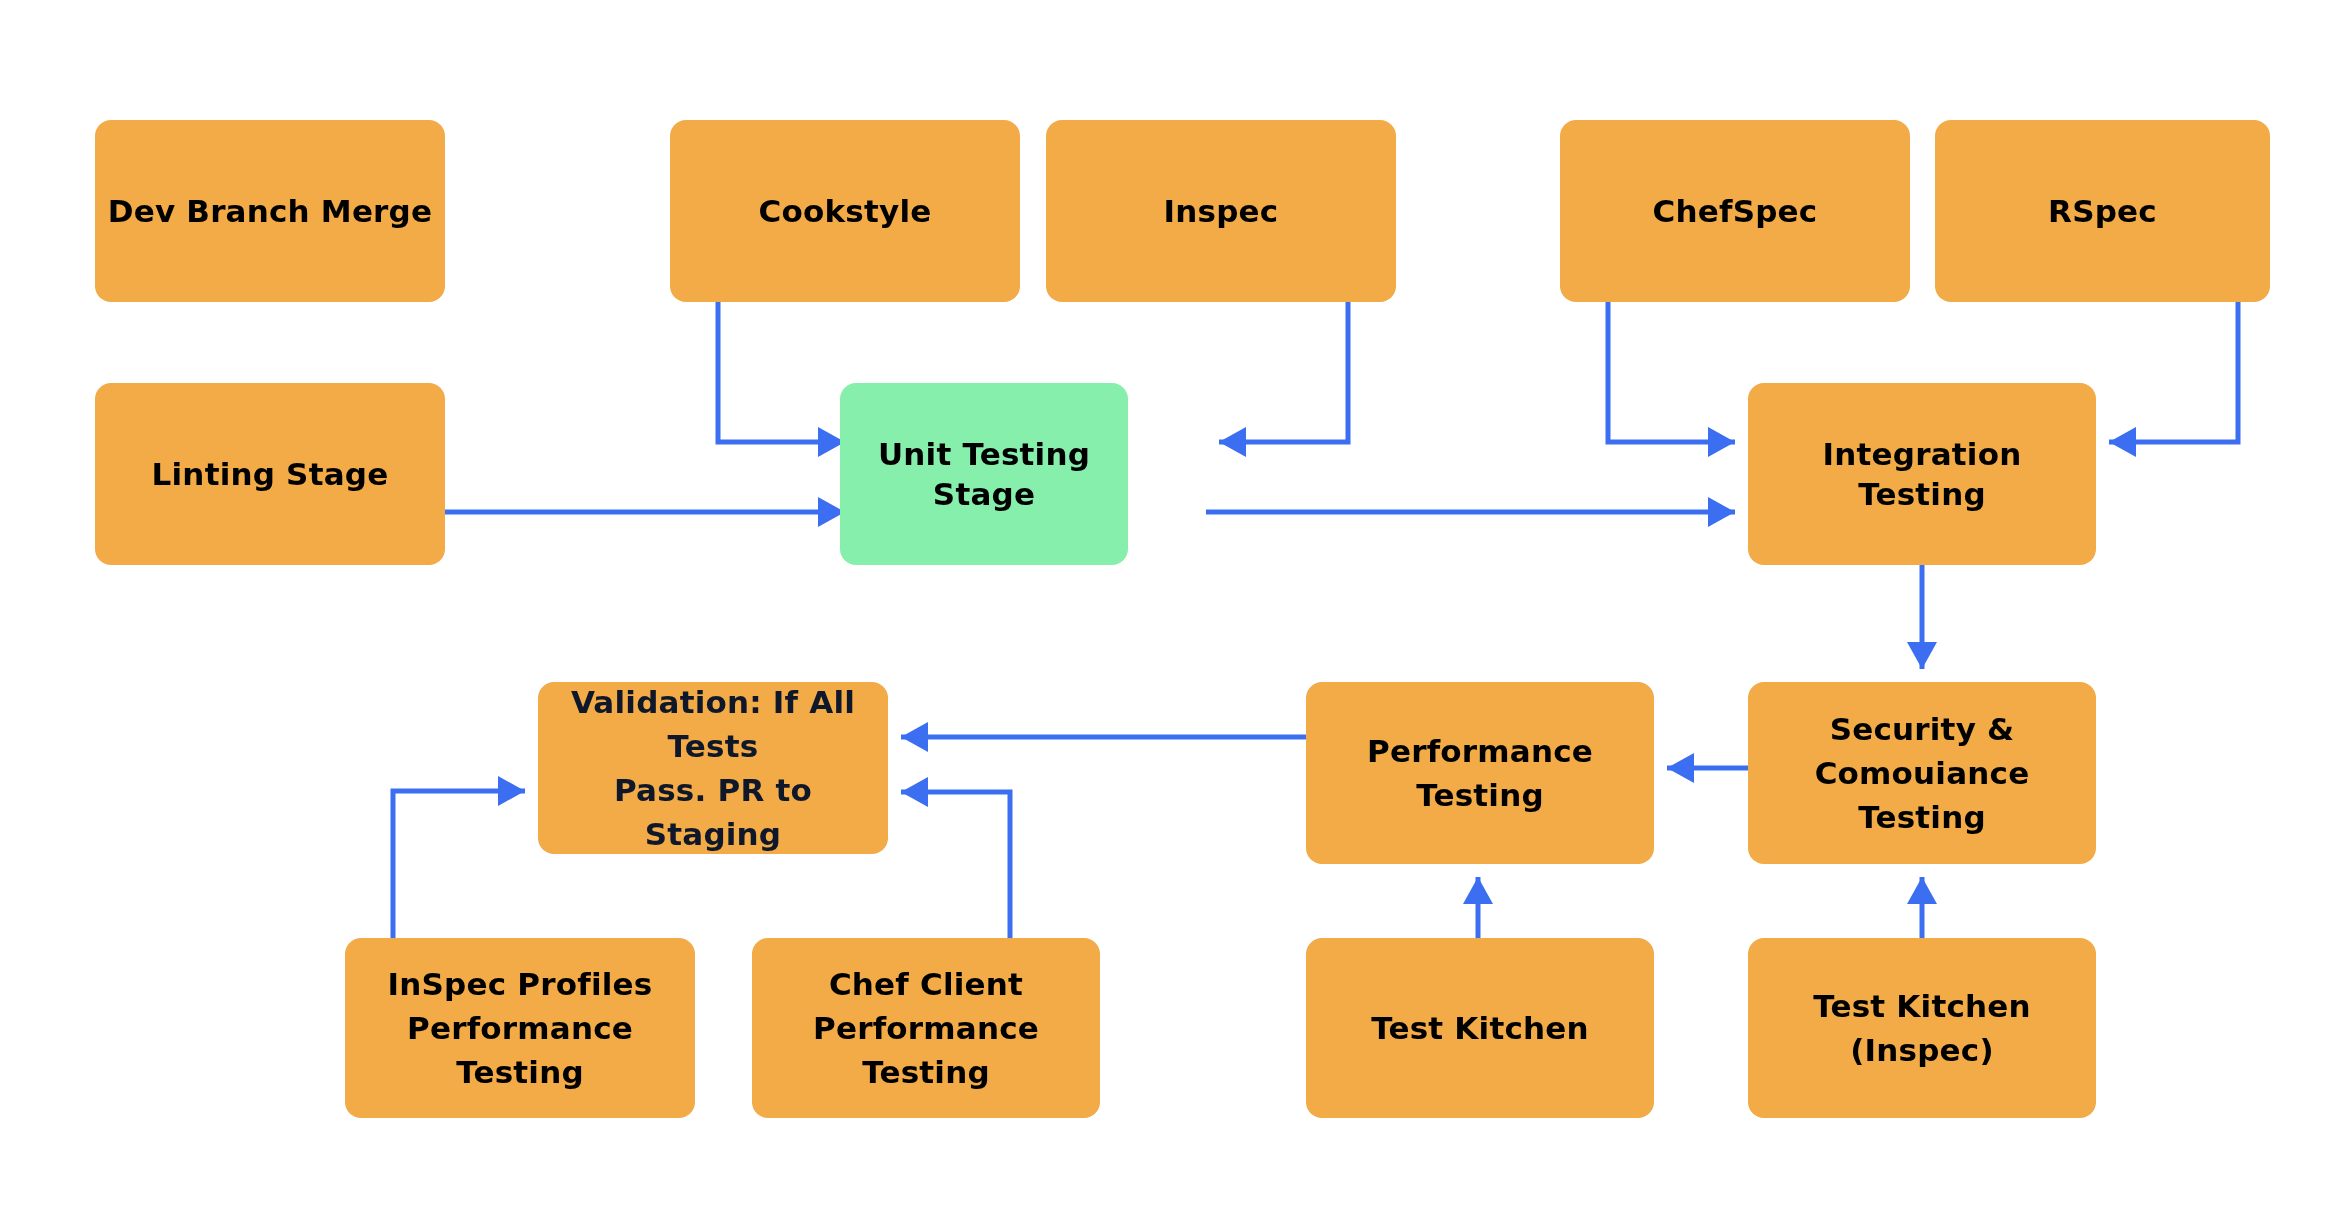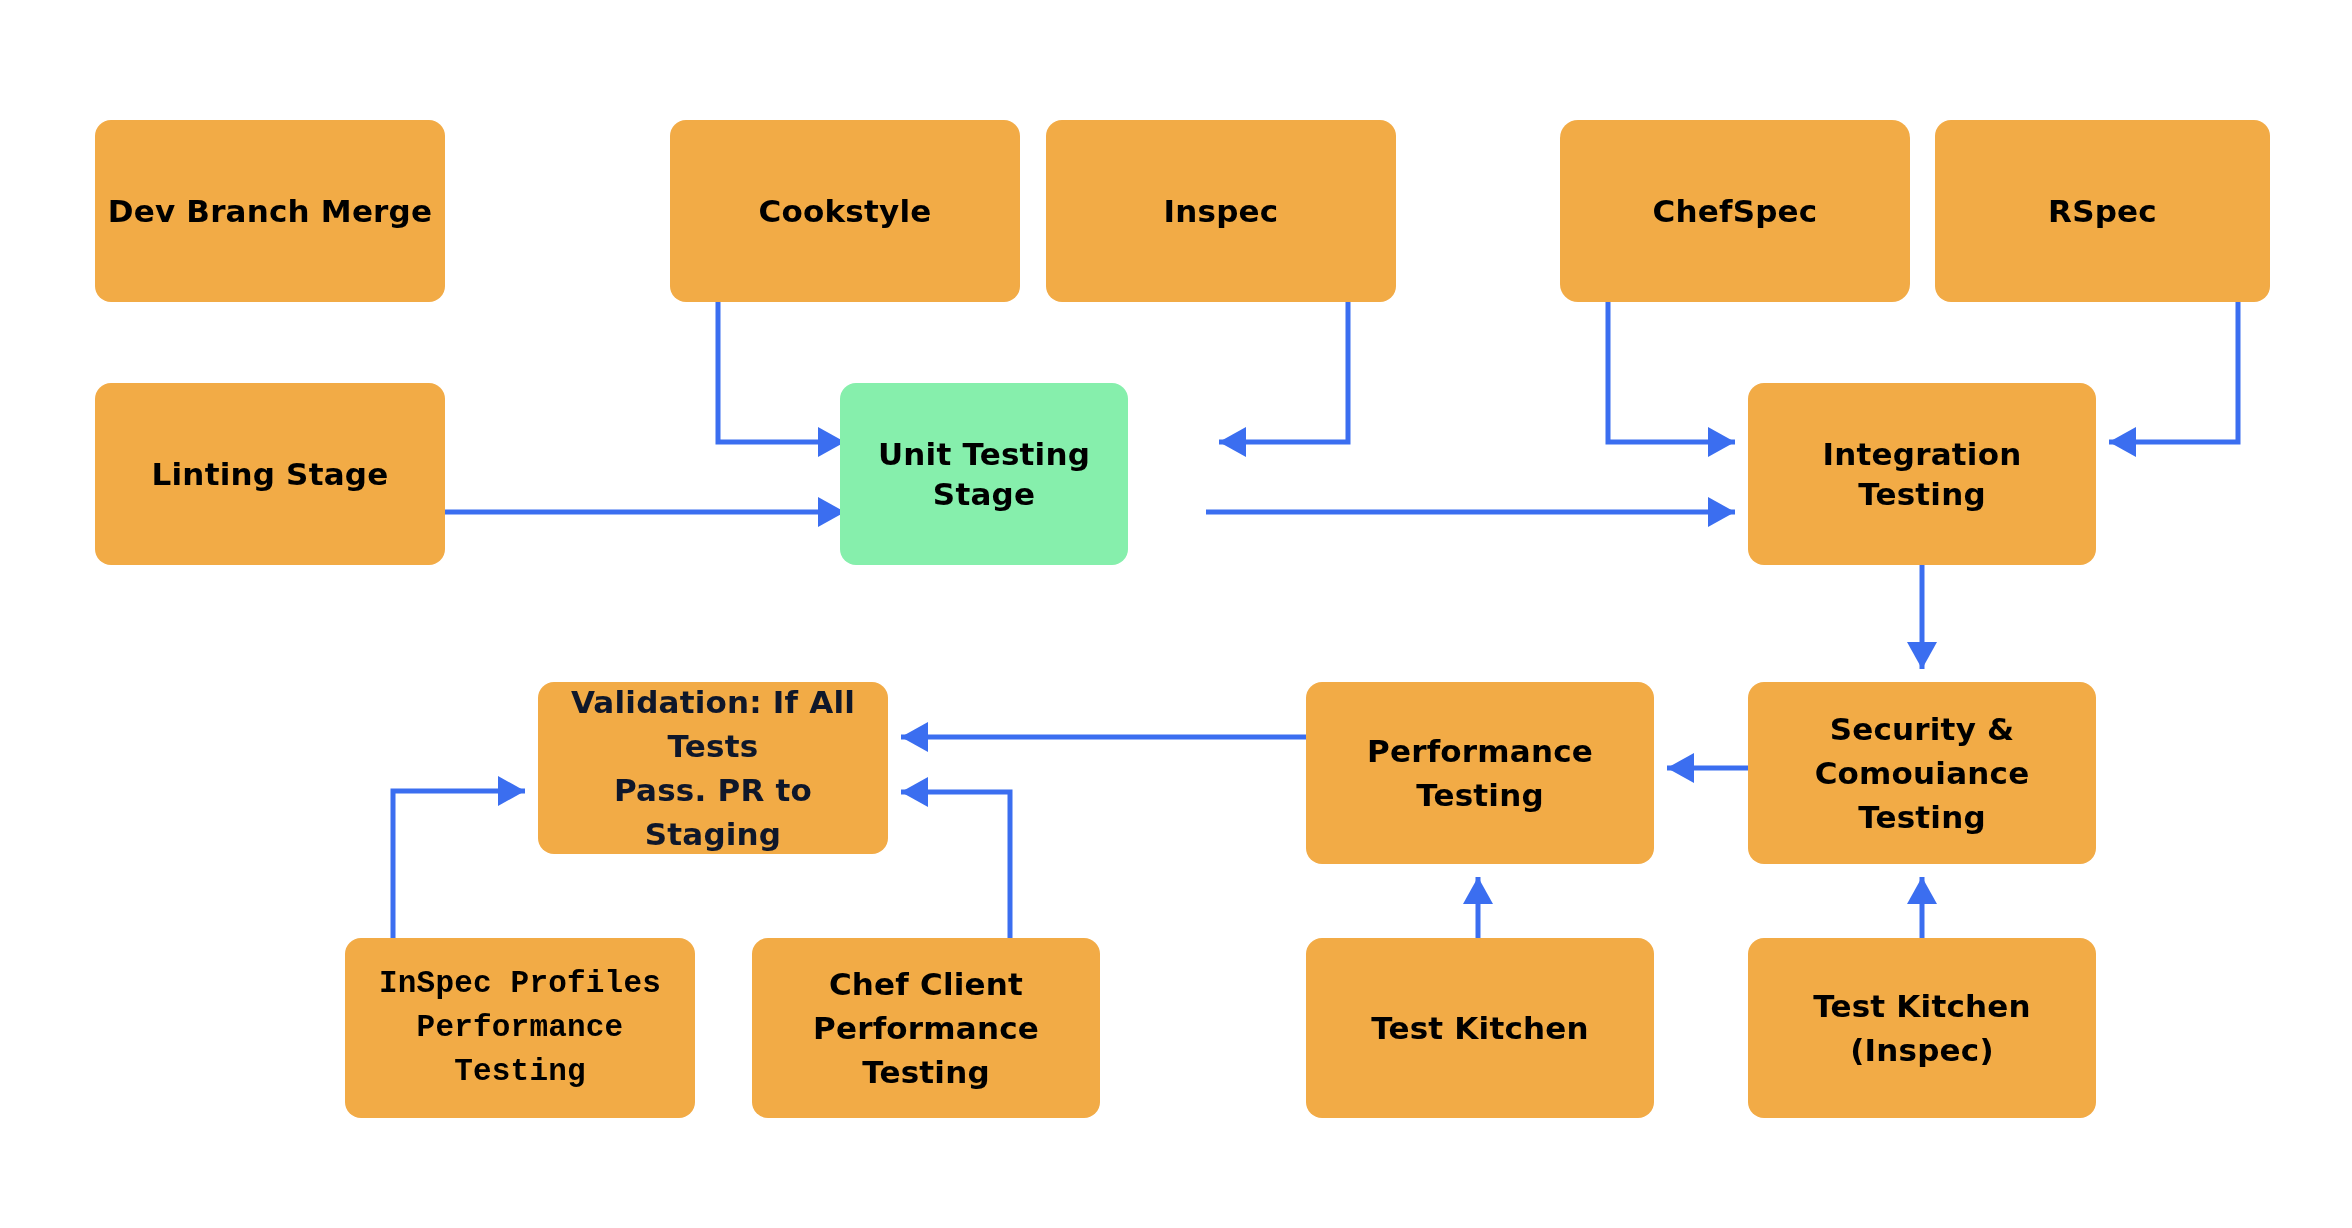--- a/index.html
+++ b/index.html
@@ -100,31 +100,31 @@
         <polygon points="525,791 498,776 498,806" fill="#3b6ef0"></polygon>
       </g>
       <g>
         <path d="M 1010,938 L 1010,792 L 901,792" stroke="#3b6ef0" stroke-width="5" fill="none" stroke-linecap="butt" stroke-linejoin="miter"></path>
         <polygon points="901,792 928,777 928,807" fill="#3b6ef0"></polygon>
       </g>
     </svg>
 <div class="node" style="left: 95px; top: 120px; width: 350px; height: 182px; background: rgb(242, 171, 70); color: rgb(0, 0, 0);">Dev Branch Merge</div>
     <div class="node" style="left: 670px; top: 120px; width: 350px; height: 182px; background: rgb(242, 171, 70); color: rgb(0, 0, 0); text-align: right;">Cookstyle</div>
     <div class="node" style="left: 1046px; top: 120px; width: 350px; height: 182px; background: rgb(242, 171, 70); color: rgb(0, 0, 0);">Inspec</div>
-    <div class="node" style="left: 1560px; top: 120px; width: 350px; height: 182px; background: rgb(242, 171, 70); color: rgb(0, 0, 0); border-radius: 18px;">ChefSpec</div>
+    <div class="node" style="left: 1560px; top: 120px; width: 350px; height: 182px; background: rgb(242, 171, 70); color: rgb(0, 0, 0);">ChefSpec</div>
     <div class="node" style="left: 1935px; top: 120px; width: 335px; height: 182px; background: rgb(242, 171, 70); color: rgb(0, 0, 0); border-radius: 16px;">RSpec</div>
     <div class="node" style="left: 95px; top: 383px; width: 350px; height: 182px; background: rgb(242, 171, 70); color: rgb(0, 0, 0);">Linting Stage</div>
     <div class="node" style="left: 840px; top: 383px; width: 288px; height: 182px; background: #86efac; color: rgb(0, 0, 0);">Unit Testing Stage</div>
     <div class="node" style="left: 1748px; top: 383px; width: 348px; height: 182px; background: rgb(242, 171, 70); color: rgb(0, 0, 0);">Integration Testing</div>
     <div class="node two-line" style="left: 538px; top: 682px; width: 350px; height: 172px; background: rgb(242, 171, 70); color: #0f172a;">Validation: If All Tests
 Pass. PR to Staging</div>
     <div class="node two-line" style="left: 1306px; top: 682px; width: 348px; height: 182px; background: rgb(242, 171, 70); color: rgb(0, 0, 0);">Performance
 Testing</div>
     <div class="node two-line" style="left: 1748px; top: 682px; width: 348px; height: 182px; background: rgb(242, 171, 70); color: rgb(0, 0, 0);">Security &amp;
 Comouiance Testing</div>
-    <div class="node two-line" style="left: 345px; top: 938px; width: 350px; height: 180px; background: rgb(242, 171, 70); color: rgb(0, 0, 0); font-family: Liberation Mono, monospace;">InSpec Profiles
+    <div class="node two-line" style="left: 345px; top: 938px; width: 350px; height: 180px; background: rgb(242, 171, 70); color: rgb(0, 0, 0);">InSpec Profiles
 Performance Testing</div>
     <div class="node two-line" style="left: 752px; top: 938px; width: 348px; height: 180px; background: rgb(242, 171, 70); color: rgb(0, 0, 0);">Chef Client
 Performance Testing</div>
     <div class="node" style="left: 1306px; top: 938px; width: 348px; height: 180px; background: rgb(242, 171, 70); color: rgb(0, 0, 0);">Test Kitchen</div>
     <div class="node two-line" style="left: 1748px; top: 938px; width: 348px; height: 180px; background: rgb(242, 171, 70); color: rgb(0, 0, 0);">Test Kitchen
 (Inspec)</div>
   </div>
 
 </body></html>

